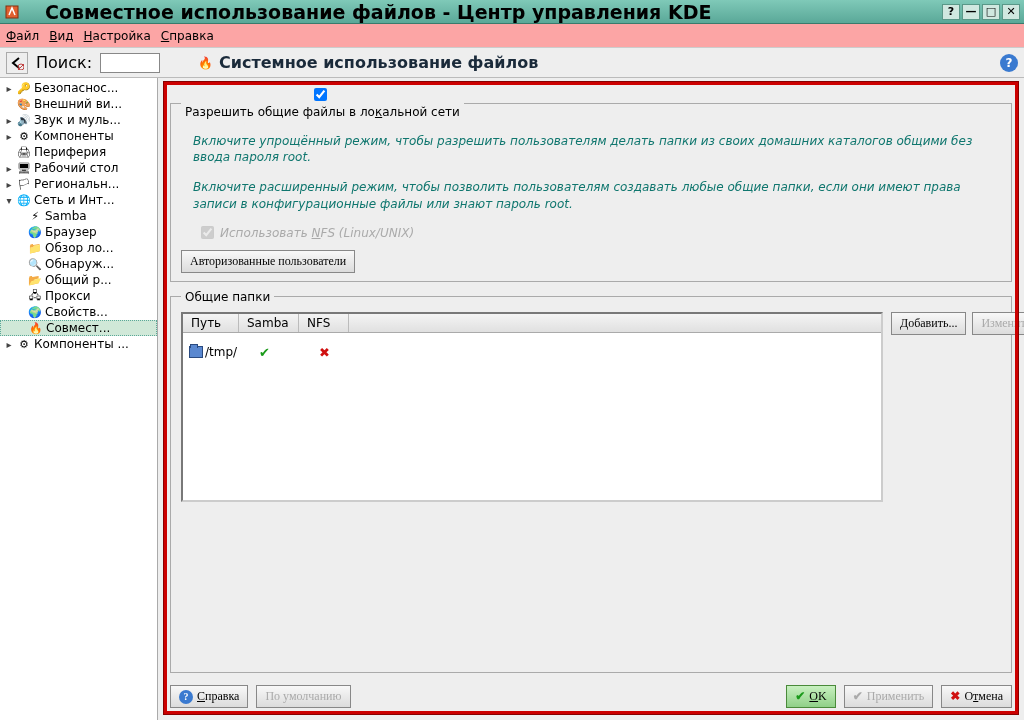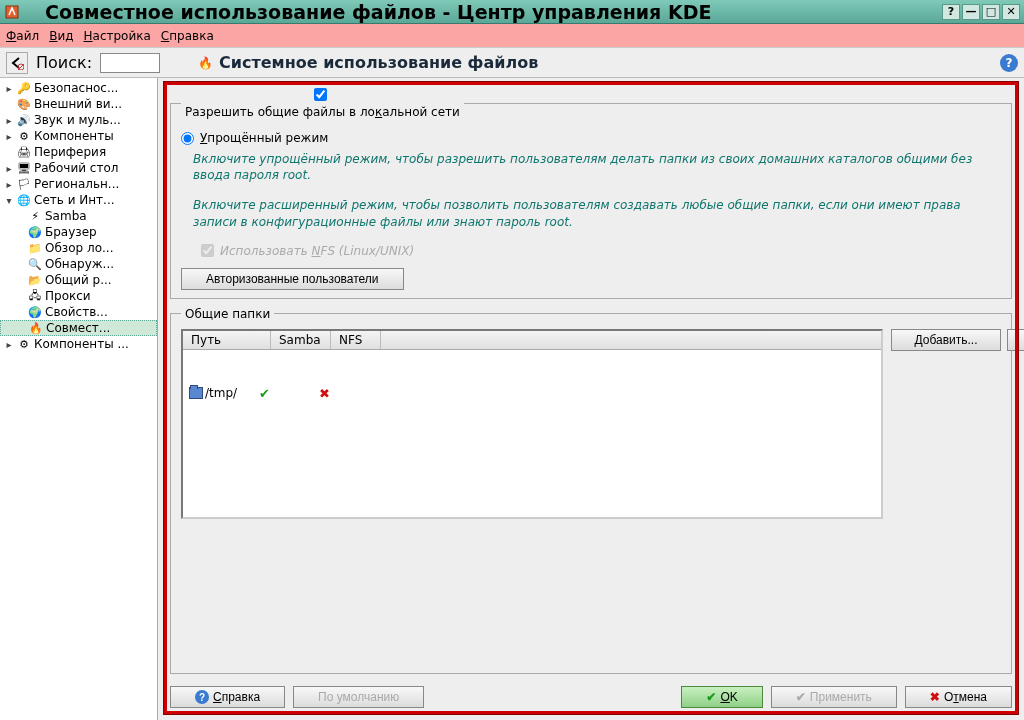--- a/index.html
+++ b/index.html
@@ -86,33 +86,33 @@
   background: #eeeeee;
 }
 legend { padding: 0 4px; display:flex;gap:4px;flex-direction:column;}
 legend input[type=checkbox]{ margin:0 4px 0 0;}
 .radio-row { display:flex; align-items:center; gap:6px; margin: 4px 0; }
 .radio-row input { margin:0; }
 .desc { margin: 6px 0 14px 12px; font-style: italic; color:#0f766e; line-height:1.35; }
 .chk-row { display:flex;align-items:center;gap:6px;margin:4px 0 4px 20px;font-style:italic;color:#aaa; }
 .chk-row input { margin:0; }
 .btn, button {
-  font-family: Liberation Sans, sans-serif; font-size:12px; padding: 3px 24px;
+  font-family: Liberation Serif, serif; font-size:12px; padding: 3px 8px;
   background: linear-gradient(to bottom,#f8f8f8,#dcdcdc);
   border: 1px solid #888; cursor:pointer;
   display:inline-flex;align-items:center;gap:4px;
 }
 .btn:disabled, button:disabled { color:#aaa; cursor:default; }
 .btn.green { background: linear-gradient(to bottom,#c8f0c0,#90d088); border-color:#4a8a3a; }
 .shared-row { display:flex; gap:8px; align-items:flex-start; }
 .table-wrap { flex:1; border: 2px inset #ccc; background:#fff; height: 190px; display:flex;flex-direction:column; }
 .thead { display:flex; background: linear-gradient(to bottom,#f4f4f4,#e0e0e0); border-bottom:1px solid #aaa; }
 .thead .col { padding: 2px 8px; border-right:1px solid #bbb; font-size:12px; }
 .tbody { flex:1; }
-.trow { display:flex; padding: 12px 0; align-items:center;margin-top:24px; }
+.trow { display:flex; padding: 12px 0; align-items:center; }
 .trow .cell { padding: 0 6px; display:flex;align-items:center;gap:2px; }
 .side-btns { display:flex;flex-direction:row;gap:6px; width:110px; }
 .side-btns button { width:100%; justify-content:center; }
 .footer-btns { display:flex; gap:8px; margin-top:auto; padding-top:4px; }
 .footer-btns .spacer { flex:1; }
 .folder-icon { width:14px;height:12px;background:#5a88d0;border:1px solid #2a4a80;display:inline-block;position:relative; }
 .folder-icon:before{content:"";position:absolute;top:-3px;left:0;width:6px;height:3px;background:#5a88d0;border:1px solid #2a4a80;border-bottom:none;}
 .check-green { color:#1a9a1a;font-weight:bold;font-size:13px; }
 .cross-red { color:#d01010;font-weight:bold;font-size:13px; }
 .qicon { width:14px;height:14px;border-radius:50%;background:#3a7ad0;color:#fff;display:inline-flex;align-items:center;justify-content:center;font-weight:bold;font-size:10px; }
@@ -244,44 +244,40 @@
   </div>
 
   <div class="content">
     <div class="panel">
       <fieldset>
         <legend>
           <input type="checkbox" checked="" style="">
           <span>Разрешить общие файлы в ло<u>к</u>альной сети</span>
         </legend>
 
-        <div class="radio-row">
-          <input type="radio" name="mode" checked="" style="">
-          <span><u>У</u>прощённый режим</span>
-        </div>
         <div class="desc">Включите упрощённый режим, чтобы разрешить пользователям делать папки из своих домашних каталогов общими без ввода пароля root.</div>
 
         <div class="desc">Включите расширенный режим, чтобы позволить пользователям создавать любые общие папки, если они имеют права записи в конфигурационные файлы или знают пароль root.</div>
 
         <div class="chk-row">
           <input type="checkbox" checked="" disabled="" style="">
           <span>Использовать <u>N</u>FS (Linux/UNIX)</span>
         </div>
 
         <div style="margin-top:10px;">
           <button class="btn">Авторизованные пользователи</button>
         </div>
       </fieldset>
 
       <fieldset style="flex:1;display:flex;flex-direction:column;">
         <legend>Общие папки</legend>
         <div class="shared-row" style="flex:1;">
           <div class="table-wrap">
             <div class="thead">
-              <div class="col" style="width:88px">Путь</div>
+              <div class="col" style="width:56px">Путь</div>
               <div class="col" style="width:60px">Samba</div>
               <div class="col" style="width:50px">NFS</div>
             </div>
             <div class="tbody">
               <div class="trow">
                 <div class="cell" style="width:70px">
                     <span class="folder-icon"></span>
                     <span>/tmp/</span>
                   </div>
                 <div class="cell" style="width:60px">

